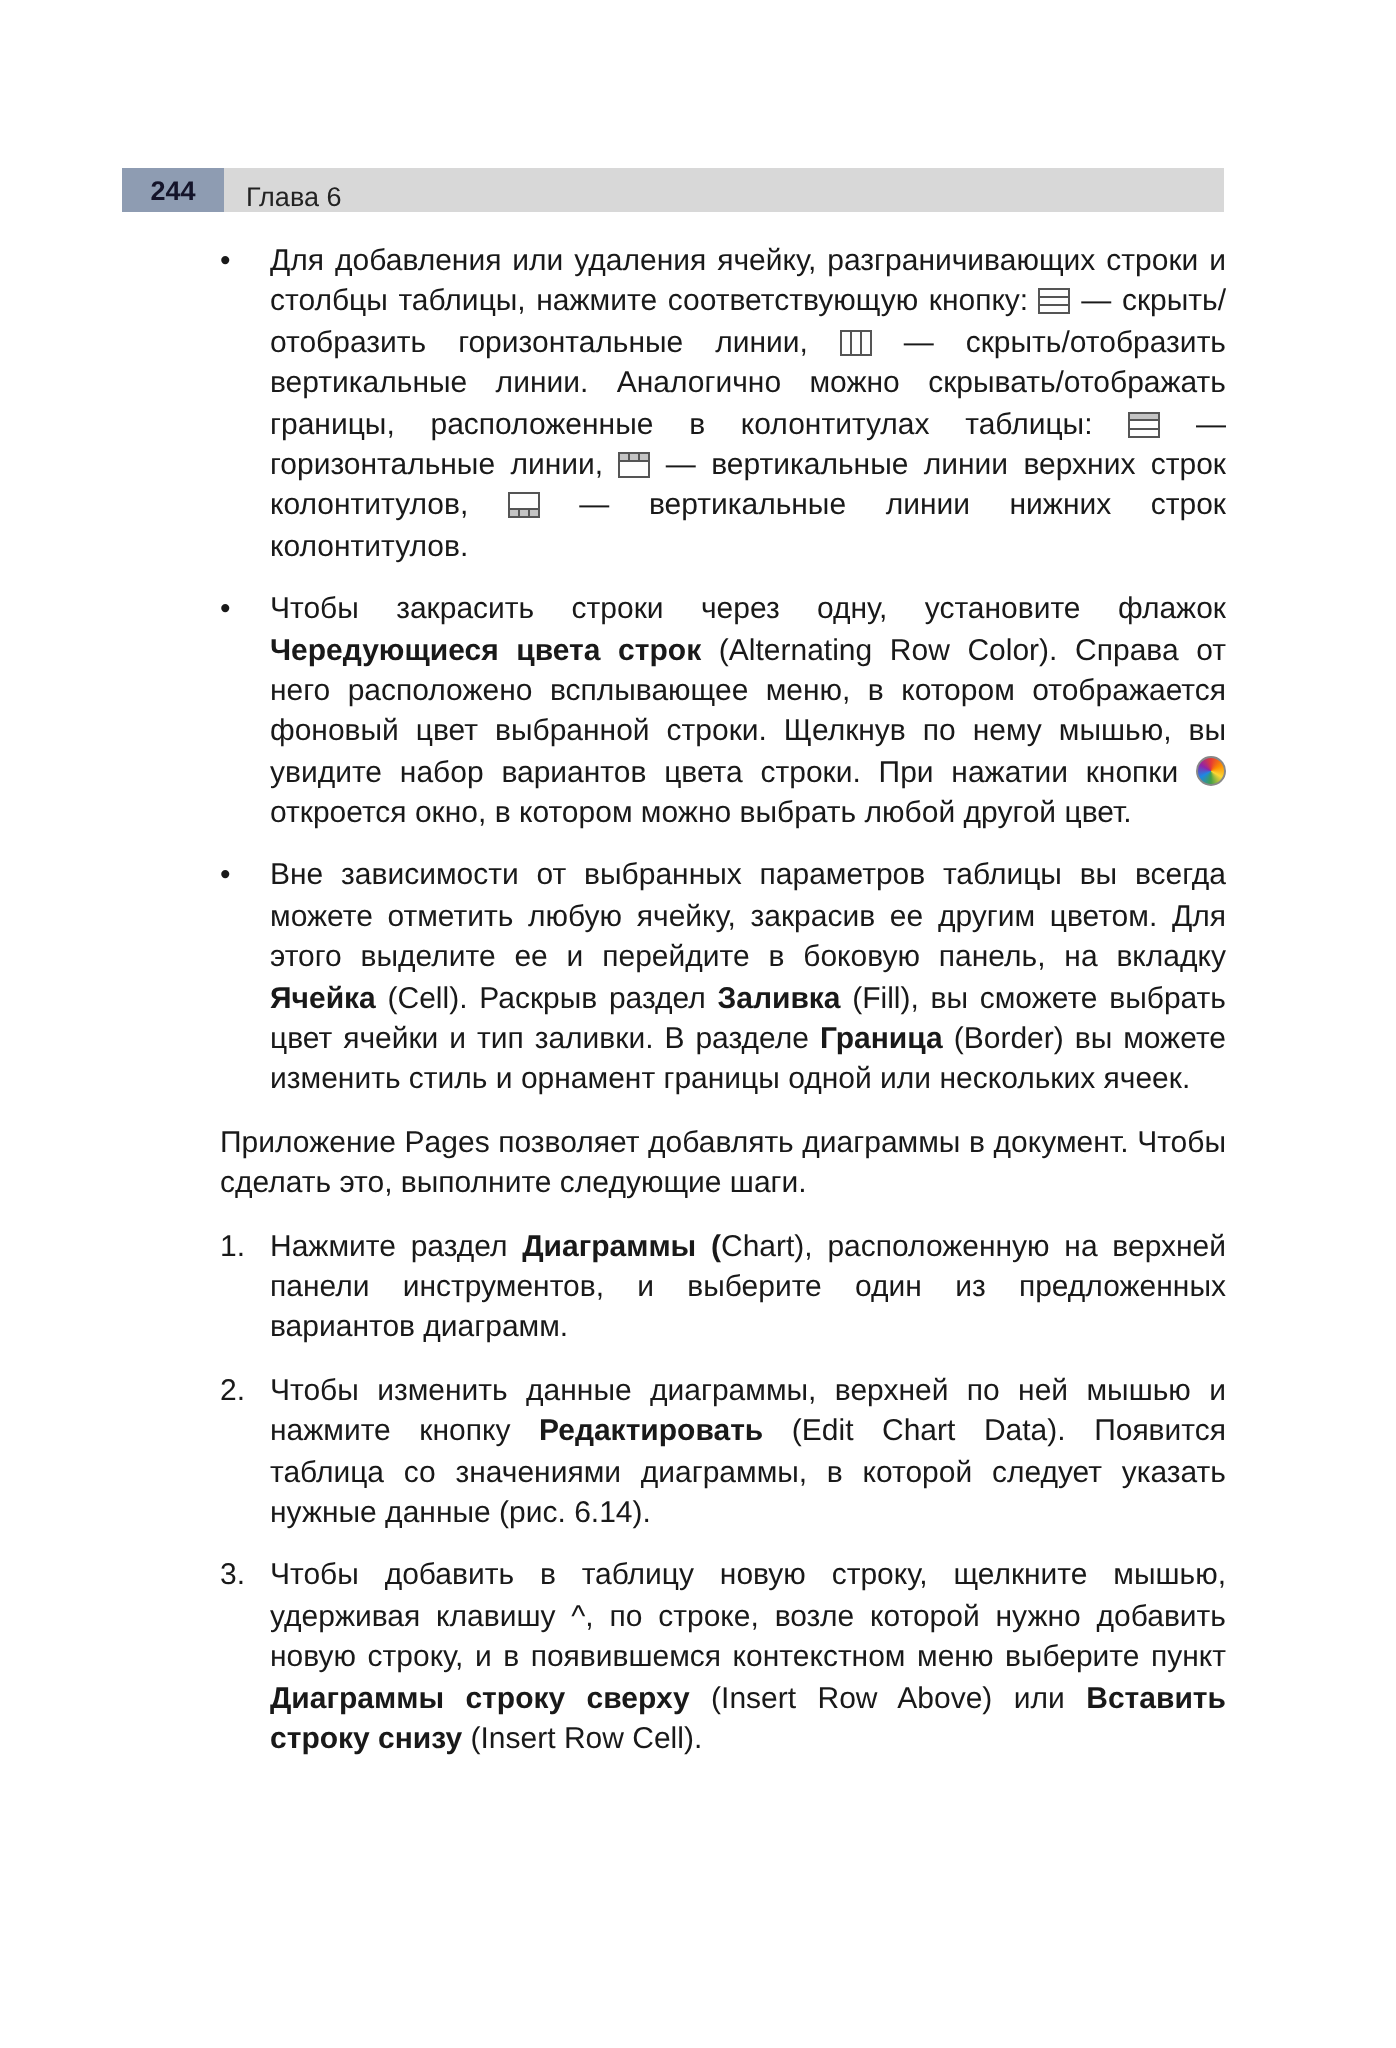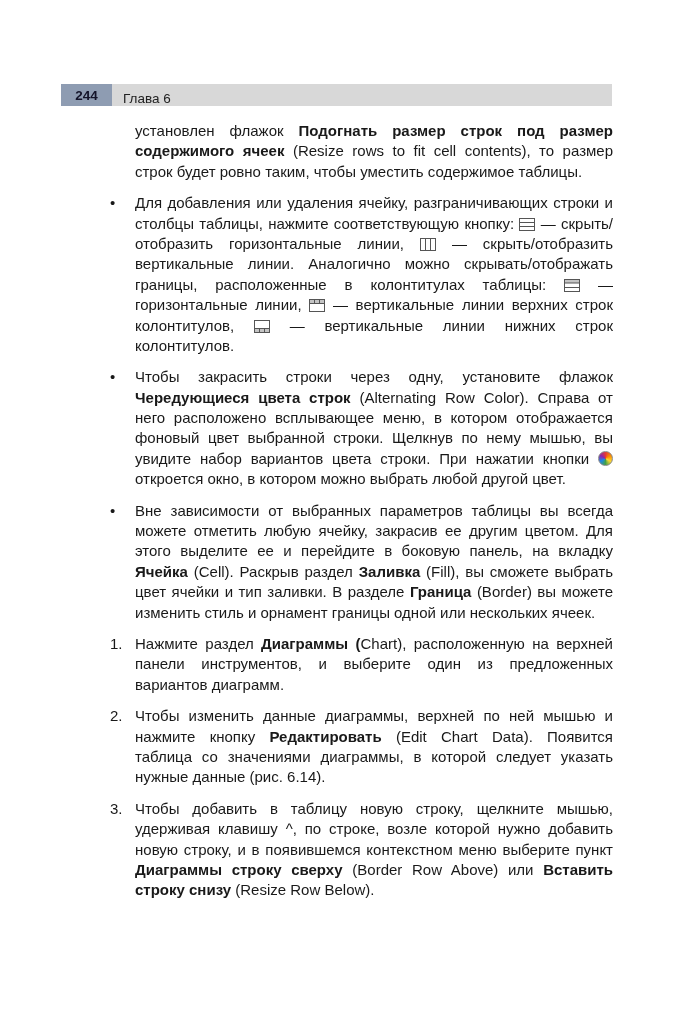--- a/index.html
+++ b/index.html
@@ -51,23 +51,20 @@
   <div class="header-bar">
     <div class="pagenum-block" style="background: rgb(142, 156, 178);">
       <span>244</span>
     </div>
     <div class="chapter-block" style="background: rgb(216, 216, 216);">
       <span>Глава 6</span>
     </div>
   </div>
 
   <div class="content">
-      <div class="block  indent">
-        <div class=""><span>установлен флажок </span><b>Подогнать размер строк под размер содержимого ячеек</b><span> (Resize rows to fit cell contents), то размер строк будет ровно таким, чтобы уместить содержимое таблицы.</span></div>
-      </div>
       <div class="block with-marker">
         <span class="marker">•</span>
         <div class="body"><span>Для добавления или удаления ячейку, разграничивающих строки и столбцы таблицы, нажмите соответствующую кнопку: </span><span class="inline-icon"><svg width="16" height="13" viewBox="0 0 16 13">
               <rect x="0.5" y="0.5" width="15" height="12" fill="#fff" stroke="#555"></rect>
               <line x1="0.5" y1="4.5" x2="15.5" y2="4.5" stroke="#555"></line>
               <line x1="0.5" y1="8.5" x2="15.5" y2="8.5" stroke="#555"></line>
             </svg></span><span> — скрыть/отобразить горизонтальные линии, </span><span class="inline-icon"><svg width="16" height="13" viewBox="0 0 16 13">
               <rect x="0.5" y="0.5" width="15" height="12" fill="#fff" stroke="#555"></rect>
               <line x1="5.5" y1="0.5" x2="5.5" y2="12.5" stroke="#555"></line>
               <line x1="10.5" y1="0.5" x2="10.5" y2="12.5" stroke="#555"></line>
@@ -88,27 +85,30 @@
             </svg></span><span> — вертикальные линии нижних строк колонтитулов.</span></div>
       </div>
       <div class="block with-marker">
         <span class="marker">•</span>
         <div class="body"><span>Чтобы закрасить строки через одну, установите флажок </span><b>Чередующиеся цвета строк</b><span> (Alternating Row Color). Справа от него расположено всплывающее меню, в котором отображается фоновый цвет выбранной строки. Щелкнув по нему мышью, вы увидите набор вариантов цвета строки. При нажатии кнопки </span><span class="inline-icon wheel"></span><span> откроется окно, в котором можно выбрать любой другой цвет.</span></div>
       </div>
       <div class="block with-marker">
         <span class="marker">•</span>
         <div class="body"><span>Вне зависимости от выбранных параметров таблицы вы всегда можете отметить любую ячейку, закрасив ее другим цветом. Для этого выделите ее и перейдите в боковую панель, на вкладку </span><b>Ячейка</b><span> (Cell). Раскрыв раздел </span><b>Заливка</b><span> (Fill), вы сможете выбрать цвет ячейки и тип заливки. В разделе </span><b>Граница</b><span> (Border) вы можете изменить стиль и орнамент границы одной или нескольких ячеек.</span></div>
       </div>
+      <div class="block ">
+        <div class=""><span>Приложение Pages позволяет добавлять диаграммы в документ. Чтобы сделать это, выполните следующие шаги.</span></div>
+      </div>
       <div class="block with-marker">
         <span class="marker">1.</span>
         <div class="body"><span>Нажмите раздел </span><b>Диаграммы (</b><span>Chart), расположенную на верхней панели инструментов, и выберите один из предложенных вариантов диаграмм.</span></div>
       </div>
       <div class="block with-marker">
         <span class="marker">2.</span>
         <div class="body"><span>Чтобы изменить данные диаграммы, верхней по ней мышью и нажмите кнопку </span><b>Редактировать</b><span> (Edit Chart Data). Появится таблица со значениями диаграммы, в которой следует указать нужные данные (рис. 6.14).</span></div>
       </div>
       <div class="block with-marker">
         <span class="marker">3.</span>
-        <div class="body"><span>Чтобы добавить в таблицу новую строку, щелкните мышью, удерживая клавишу ^, по строке, возле которой нужно добавить новую строку, и в появившемся контекстном меню выберите пункт </span><b>Диаграммы строку сверху</b><span> (Border Row Above) или </span><b>Вставить строку снизу</b><span> (Resize Row Below).</span></div>
+        <div class="body"><span>Чтобы добавить в таблицу новую строку, щелкните мышью, удерживая клавишу ^, по строке, возле которой нужно добавить новую строку, и в появившемся контекстном меню выберите пункт </span><b>Диаграммы строку сверху</b><span> (Insert Row Above) или </span><b>Вставить строку снизу</b><span> (Insert Row Cell).</span></div>
       </div>
     </div>
 
 </div>
 
 </body></html>

